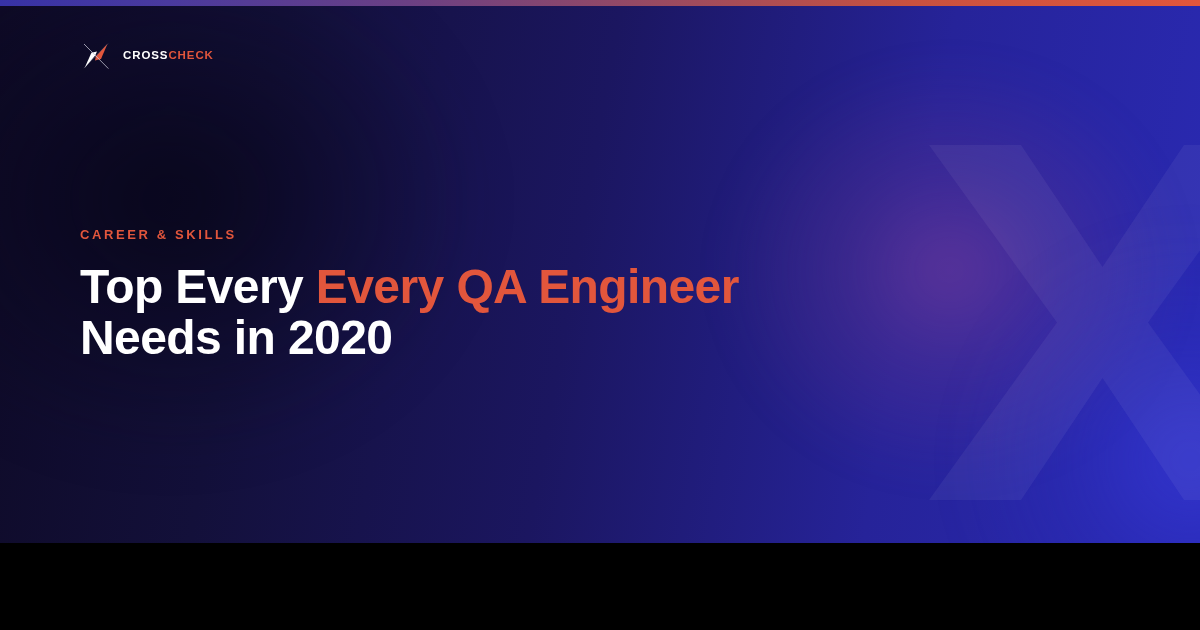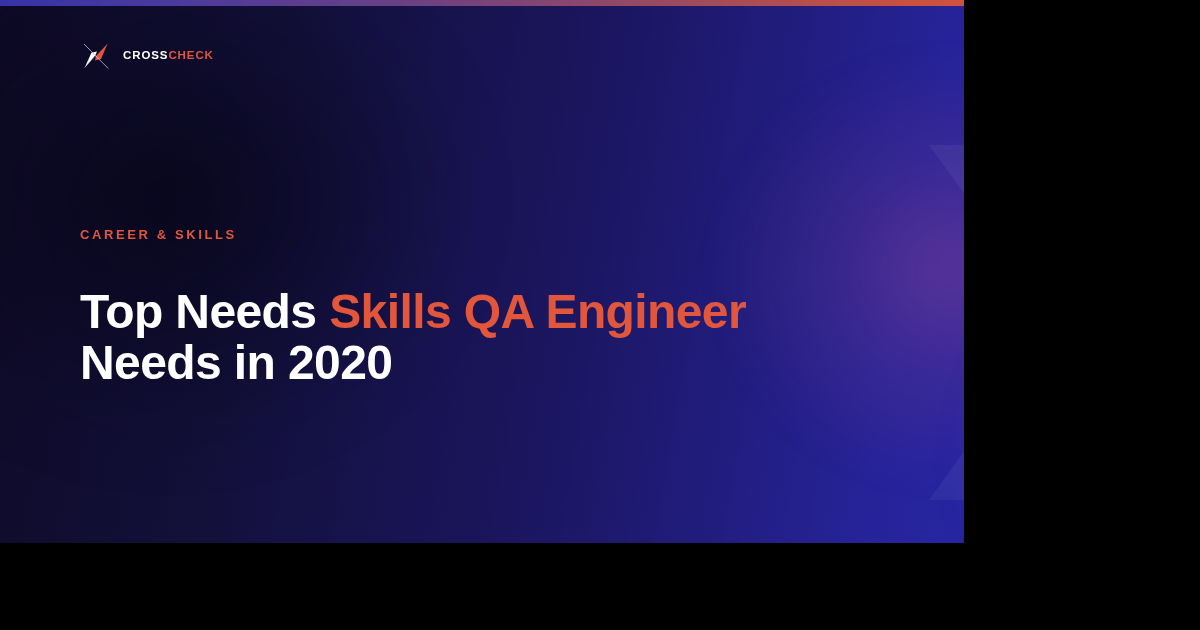--- a/index.html
+++ b/index.html
@@ -10,21 +10,21 @@
   body {
     width: 1200px;
     height: 630px;
     overflow: hidden;
     font-family: "Liberation Sans", sans-serif;
     -webkit-font-smoothing: antialiased;
   }
 
   #stage {
     position: relative;
-    width: 964px;
+    width: 1200px;
     height: 630px;
     background: #000000;
     overflow: hidden;
   }
 
   
   .banner {
     position: absolute;
     left: 0;
     top: 0;
@@ -147,21 +147,21 @@
     width: 820px;
     z-index: 5;
   }
   .eyebrow {
     font-size: 13px;
     font-weight: 700;
     letter-spacing: 2.6px;
     color: #e2563c;
     text-transform: uppercase;
     line-height: 1;
-    margin: 0 0 45px 0;
+    margin: 0 0 20px 0;
   }
   .headline {
     margin: 0;
     font-size: 48px;
     font-weight: 800;
     line-height: 51px;
     letter-spacing: -0.6px;
     color: #ffffff;
     max-width: 790px;
   }
@@ -195,18 +195,18 @@
           <line x1="30.0" y1="5.6" x2="5.8" y2="30.2" stroke="#c8c8d8" stroke-width="0.6" stroke-opacity="0.35"></line>
         </svg>
       </span>
       <span class="logo-word">
         <span class="w1">CROSS</span><span class="w2">CHECK</span>
       </span>
     </div>
 
     <div class="content">
       <div class="eyebrow">CAREER &amp; SKILLS</div>
-      <h1 class="headline"><span>Top Needs </span><span class="hl-accent">Skills QA Engineer</span><span> Needs in 2020</span></h1>
+      <h1 class="headline"><span>Top Every </span><span class="hl-accent">Every QA Engineer</span><span> Needs in 2020</span></h1>
     </div>
 
   </div>
 
 </div>
 
 </body></html>

